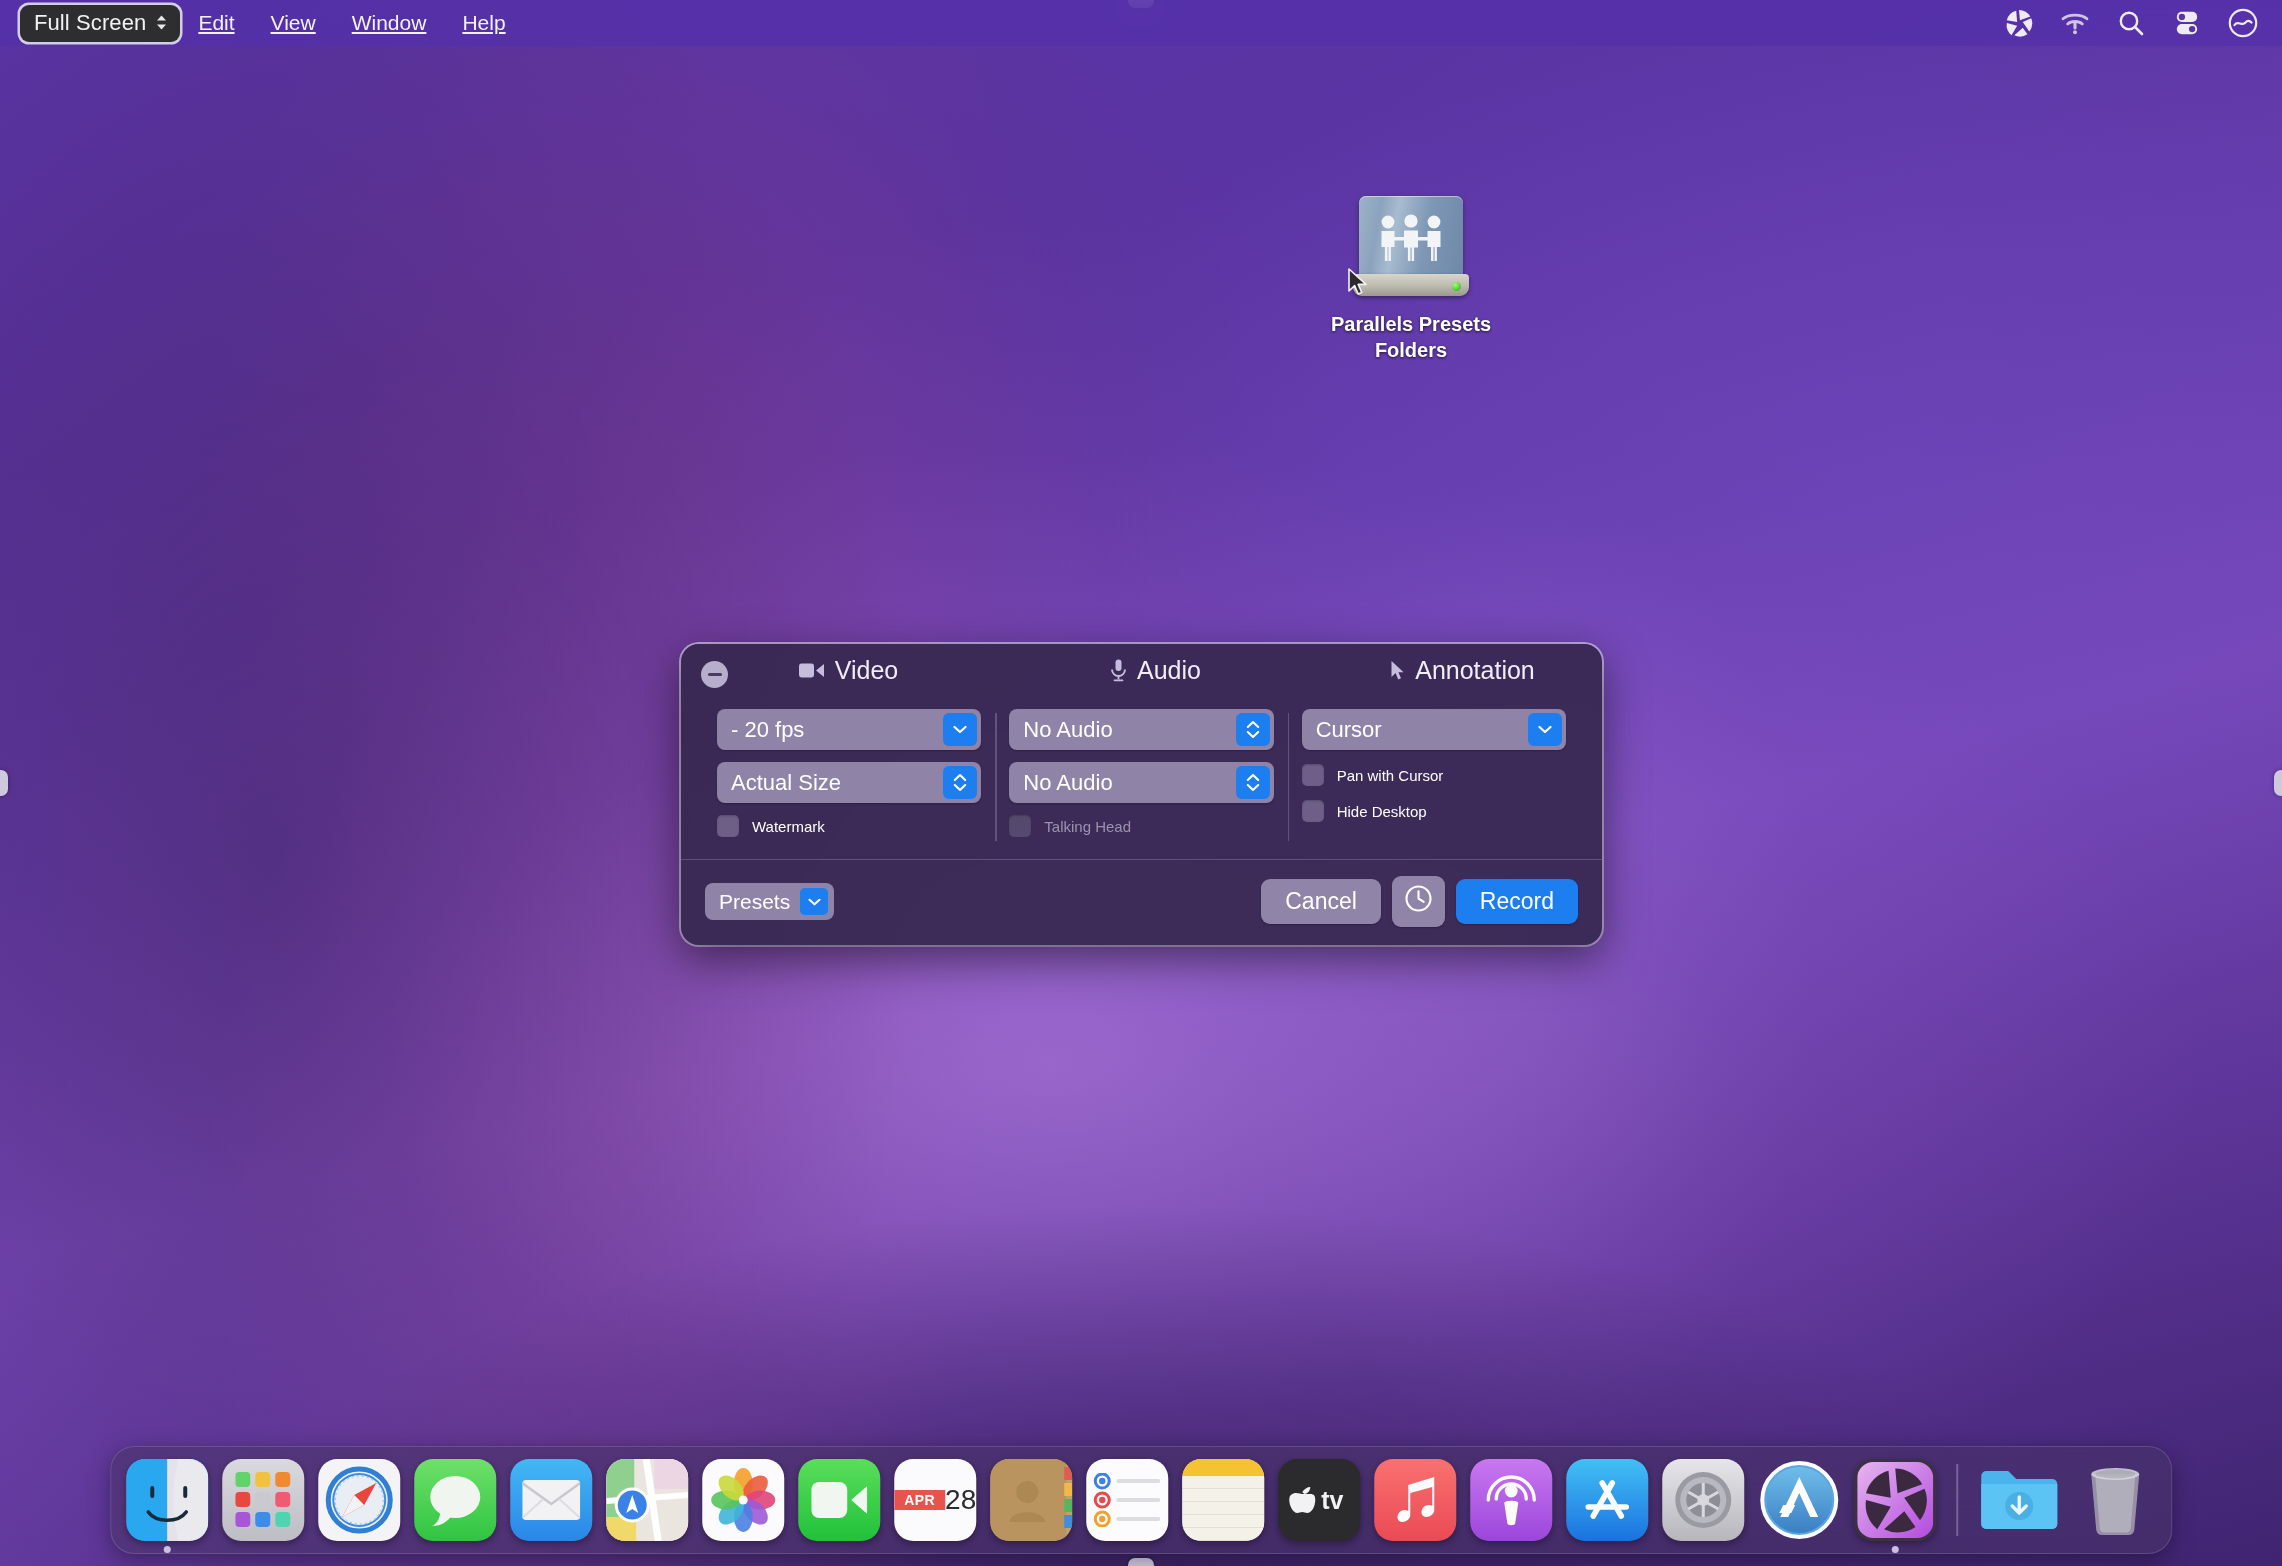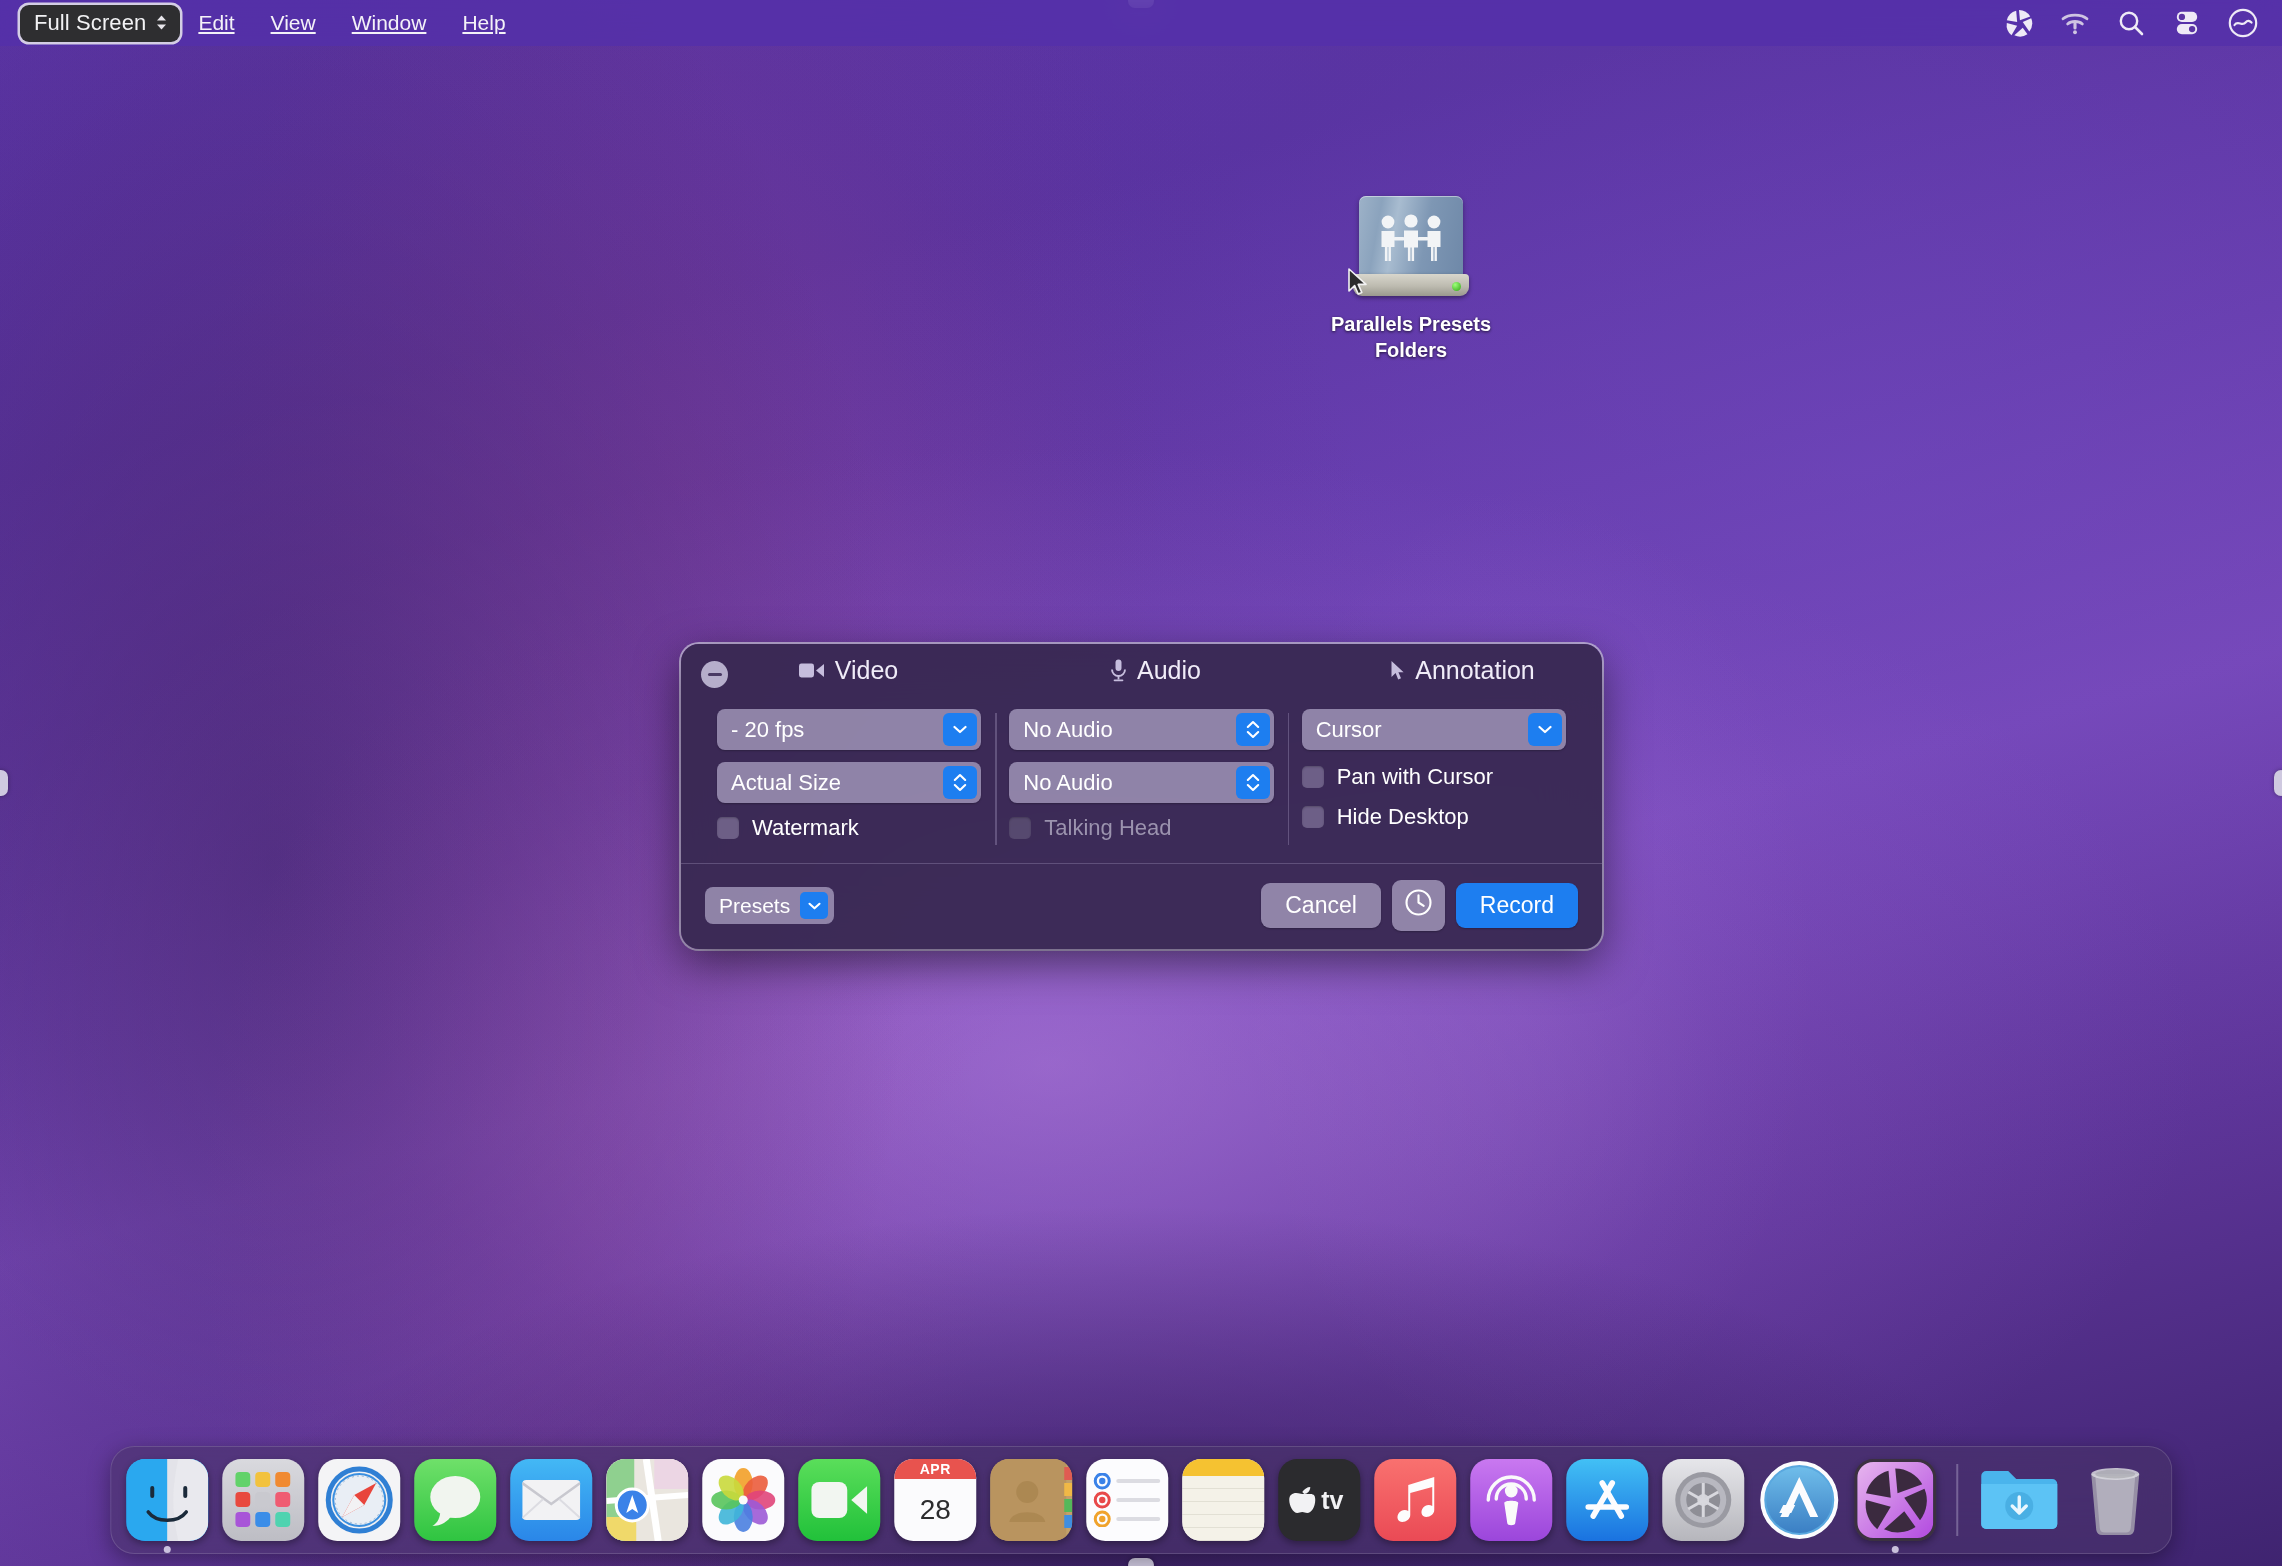--- a/index.html
+++ b/index.html
@@ -149,21 +149,21 @@
   }
   .sel-btn svg { display:block; }
 
   .chk { display:flex; align-items:center; gap:13px; margin-top:6px; cursor:pointer; }
   .chk .box {
     width:22px; height:22px; border-radius:5px;
     background:rgba(150,140,175,0.55);
     box-shadow:inset 0 1px 2px rgba(0,0,0,.22);
     flex:none;
   }
-  .chk .lbl { color:#fff; font-size:22px; }
+  .chk .lbl { color:#fff; font-size:15px; }
   .chk.disabled .lbl { color:#9b93ae; }
   .chk.disabled .box { background:rgba(118,110,140,0.45); }
 
   .rec-bottom {
     border-top:1.5px solid rgba(190,180,215,0.28);
     padding:16px 24px 18px 24px;
     display:flex; align-items:center;
   }
   .presets {
     display:flex; align-items:center; gap:10px;
@@ -547,21 +547,21 @@
   <div class="dock-item">
     <div class="tile" style="background:linear-gradient(180deg,#5ade5a,#21c13a);">
       <svg width="56" height="36" viewBox="0 0 56 36">
         <rect x="0" y="0" width="36" height="36" rx="8" fill="#f2f6f1"></rect>
         <path d="M40 18 L56 4 L56 32 Z" fill="#f2f6f1"></path>
       </svg>
     </div>
   </div>
 
   <div class="dock-item">
-    <div class="tile" style="background:#fbfbfd; flex-direction:column;">
+    <div class="tile" style="background:#fbfbfd; flex-direction:row;">
       <div style="width:100%; height:20px; background:#e8534e; color:#fff; font-size:14px; font-weight:700; display:flex; align-items:center; justify-content:center; letter-spacing:.5px;">APR</div>
       <div style="flex:1; width:100%; display:flex; align-items:center; justify-content:center; color:#2c2c2e; font-size:28px; font-weight:300; line-height:1;">28</div>
     </div>
   </div>
 
   <div class="dock-item">
     <div class="tile" style="background:#c2a06a;">
       <svg width="82" height="82" viewBox="0 0 82 82">
         <rect x="0" y="0" width="76" height="82" fill="#b9945f"></rect>
         <rect x="74" y="8" width="8" height="13" fill="#e05b52"></rect>

